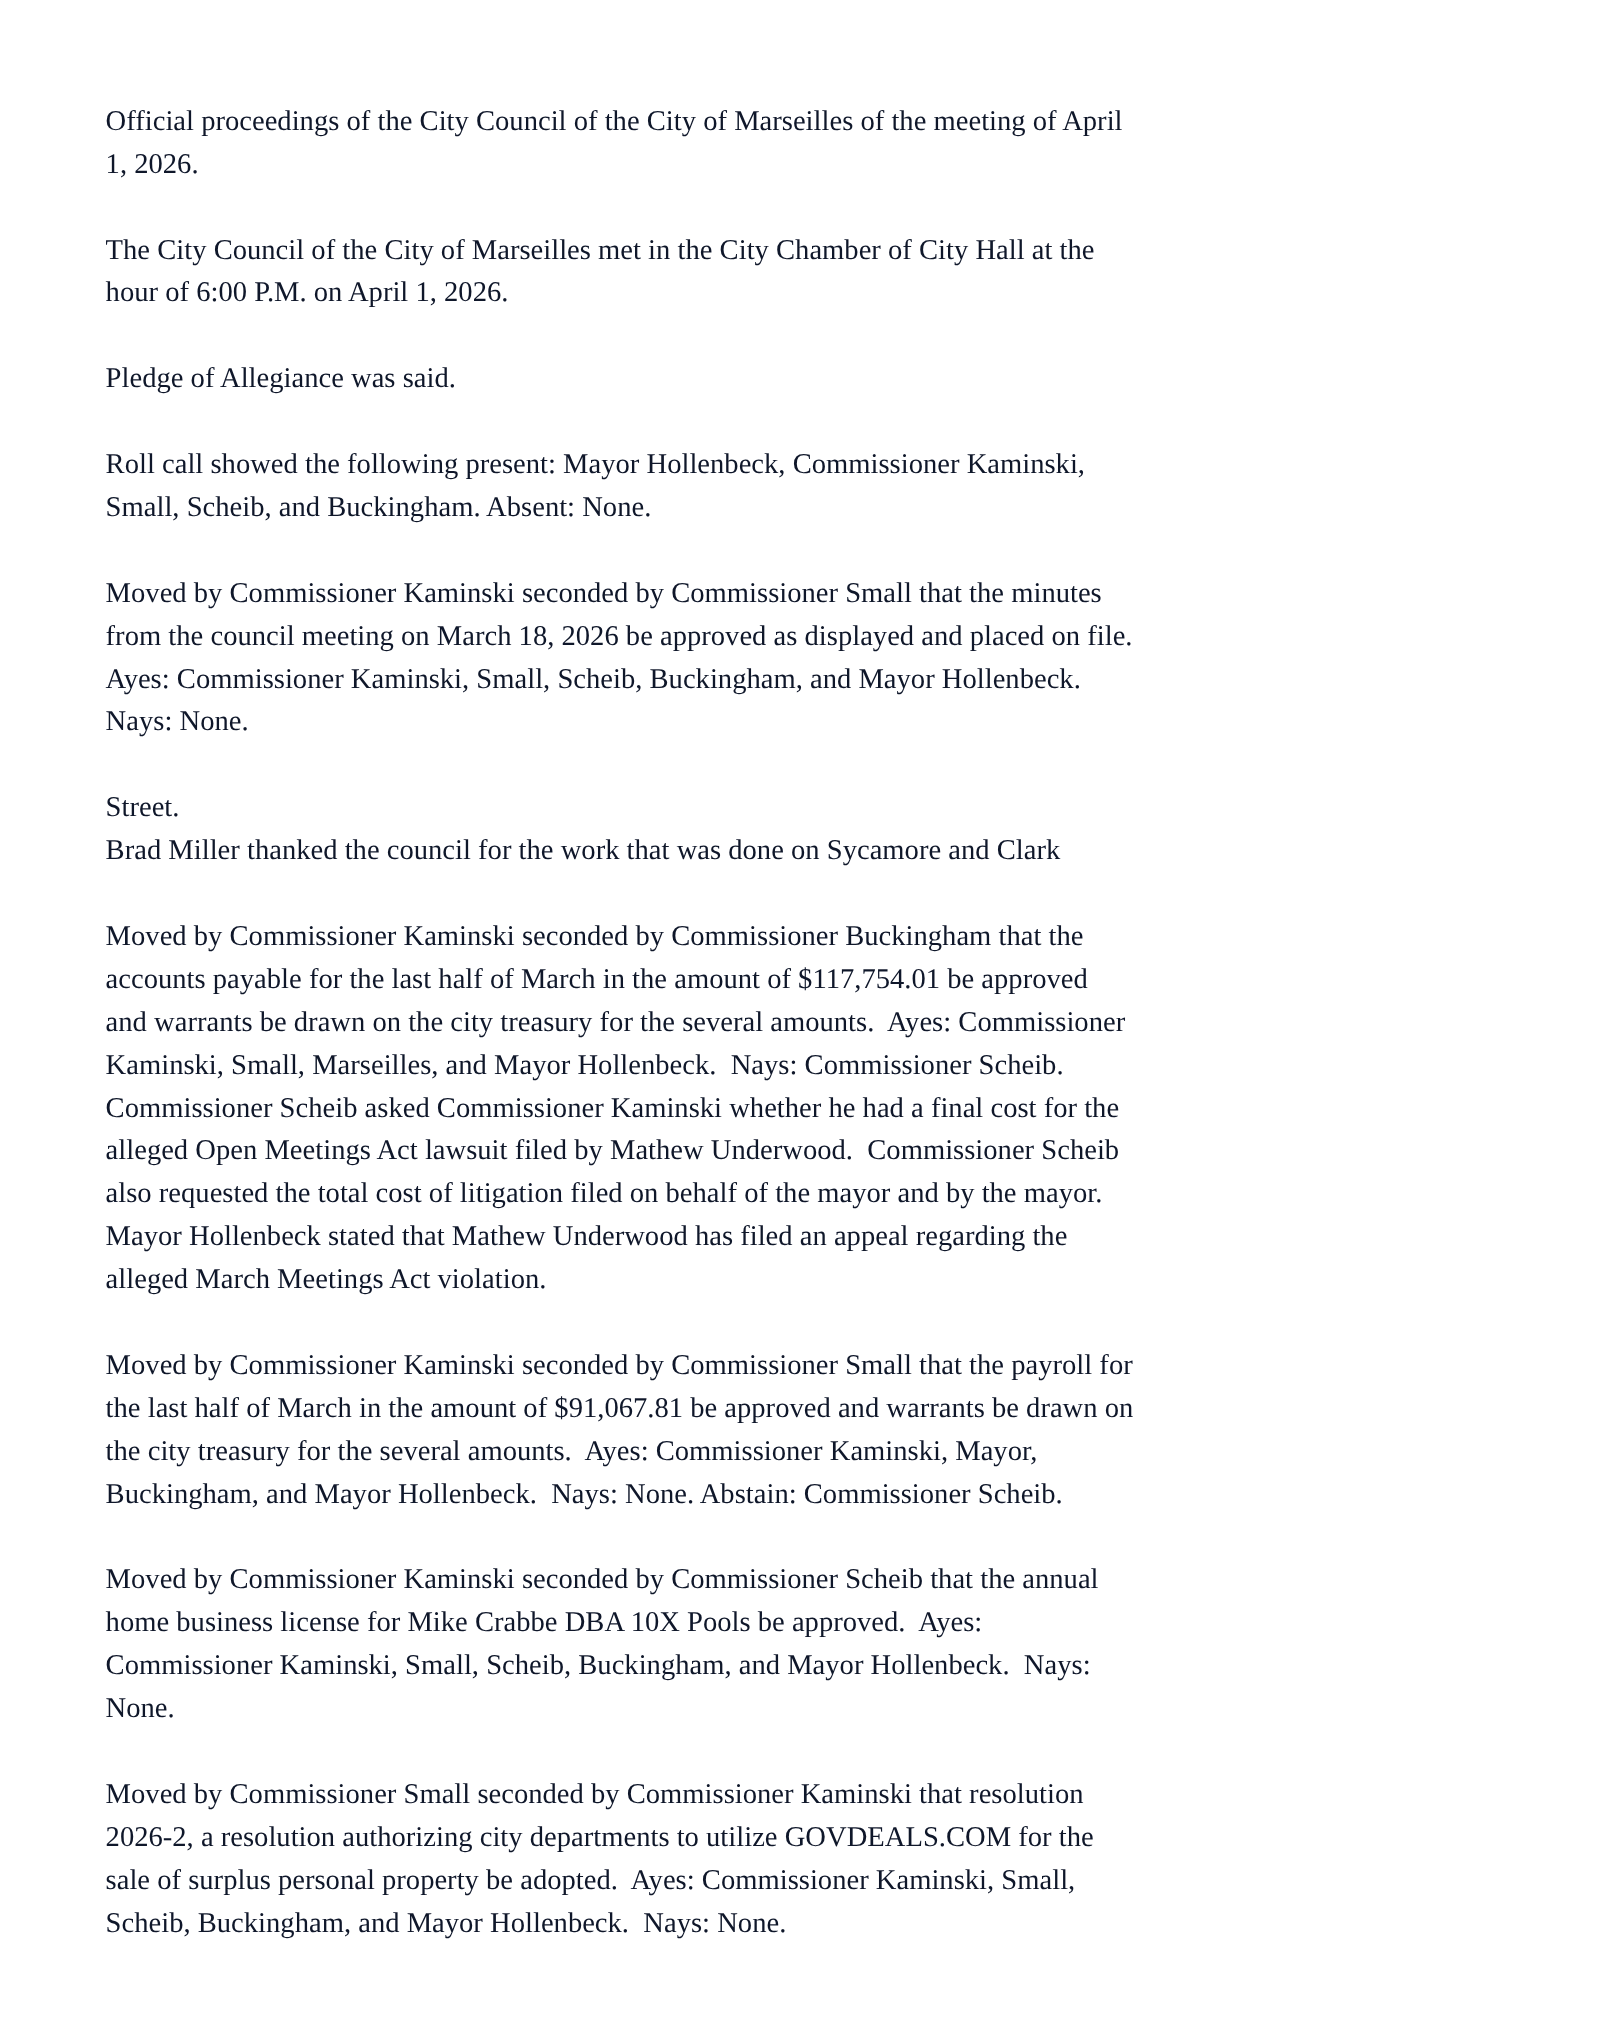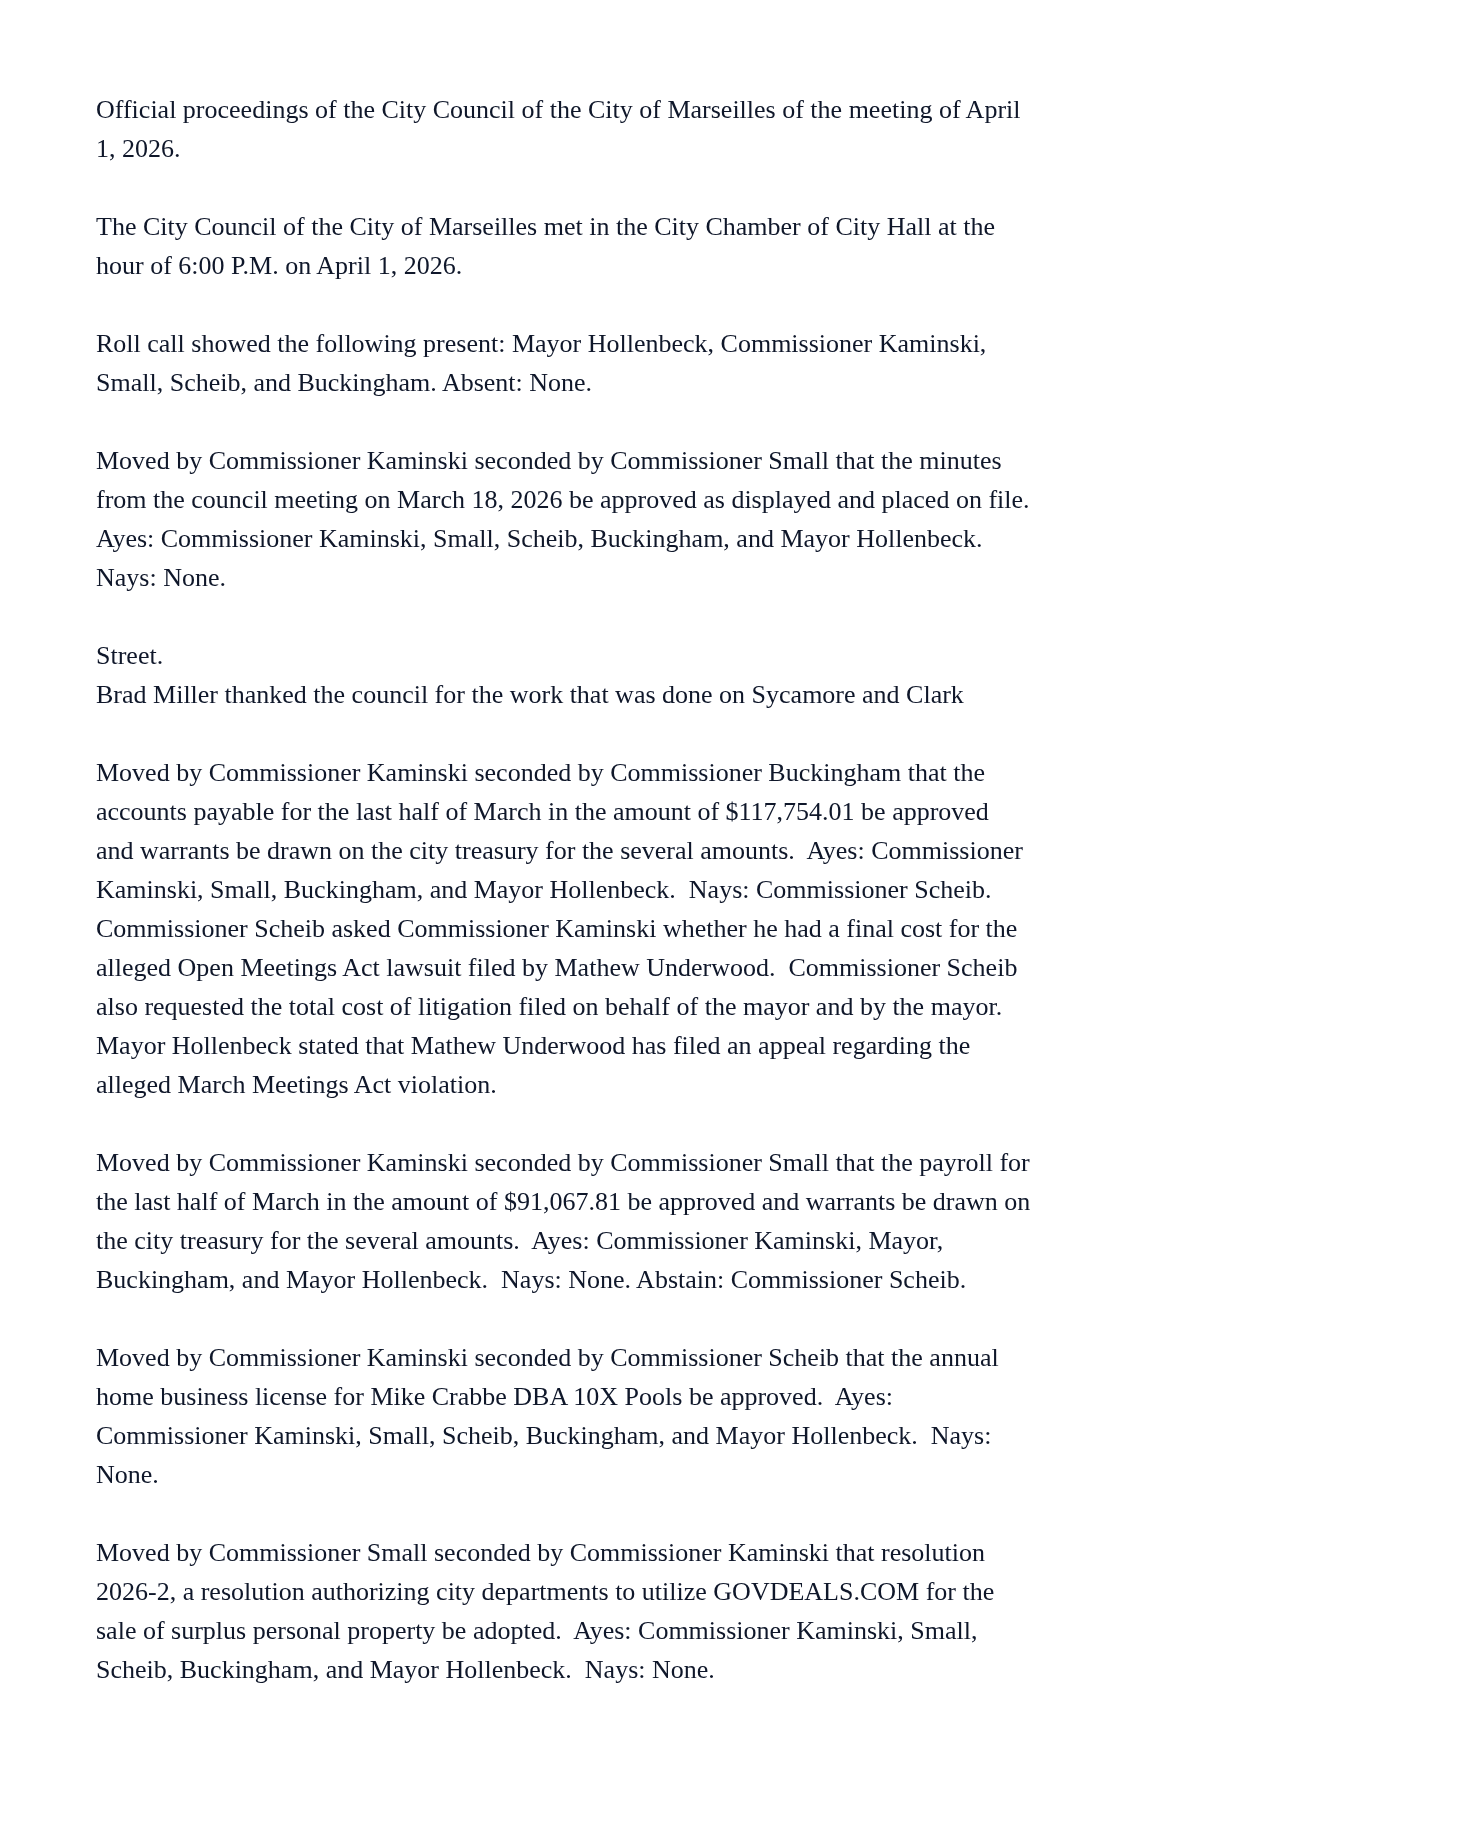--- a/index.html
+++ b/index.html
@@ -41,20 +41,23 @@
   <p class="para">
     <span class="line">Official proceedings of the City Council of the City of Marseilles of the meeting of April</span>
     <span class="line">1, 2026.</span>
   </p>
 
   <p class="para">
     <span class="line">The City Council of the City of Marseilles met in the City Chamber of City Hall at the</span>
     <span class="line">hour of 6:00 P.M. on April 1, 2026.</span>
   </p>
 
+  <p class="para">
+    <span class="line">Pledge of Allegiance was said.</span>
+  </p>
 
   <p class="para">
     <span class="line">Roll call showed the following present: Mayor Hollenbeck, Commissioner Kaminski,</span>
     <span class="line">Small, Scheib, and Buckingham. Absent: None.</span>
   </p>
 
   <p class="para">
     <span class="line">Moved by Commissioner Kaminski seconded by Commissioner Small that the minutes</span>
     <span class="line">from the council meeting on March 18, 2026 be approved as displayed and placed on file.</span>
     <span class="line">Ayes: Commissioner Kaminski, Small, Scheib, Buckingham, and Mayor Hollenbeck.</span>
@@ -63,21 +66,21 @@
 
   <p class="para">
     <span class="line">Street.</span>
     <span class="line">Brad Miller thanked the council for the work that was done on Sycamore and Clark</span>
   </p>
 
   <p class="para">
     <span class="line">Moved by Commissioner Kaminski seconded by Commissioner Buckingham that the</span>
     <span class="line">accounts payable for the last half of March in the amount of $117,754.01 be approved</span>
     <span class="line">and warrants be drawn on the city treasury for the several amounts.  Ayes: Commissioner</span>
-    <span class="line">Kaminski, Small, Buckingham, and Mayor Hollenbeck.  Nays: Commissioner Scheib.</span>
+    <span class="line">Kaminski, Small, Marseilles, and Mayor Hollenbeck.  Nays: Commissioner Scheib.</span>
     <span class="line">Commissioner Scheib asked Commissioner Kaminski whether he had a final cost for the</span>
     <span class="line">alleged Open Meetings Act lawsuit filed by Mathew Underwood.  Commissioner Scheib</span>
     <span class="line">also requested the total cost of litigation filed on behalf of the mayor and by the mayor.</span>
     <span class="line">Mayor Hollenbeck stated that Mathew Underwood has filed an appeal regarding the</span>
     <span class="line">alleged March Meetings Act violation.</span>
   </p>
 
   <p class="para">
     <span class="line">Moved by Commissioner Kaminski seconded by Commissioner Small that the payroll for</span>
     <span class="line">the last half of March in the amount of $91,067.81 be approved and warrants be drawn on</span>

